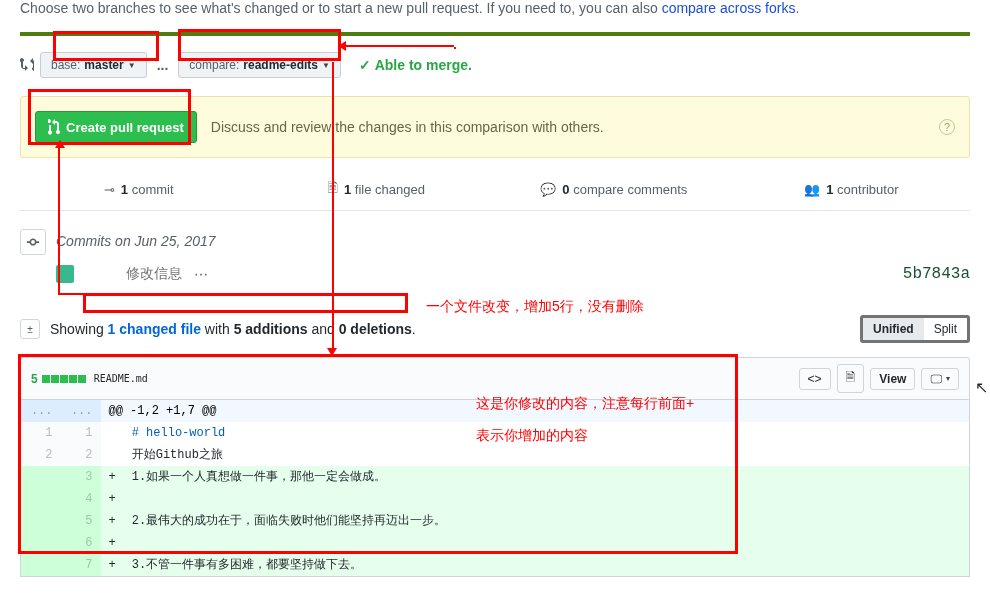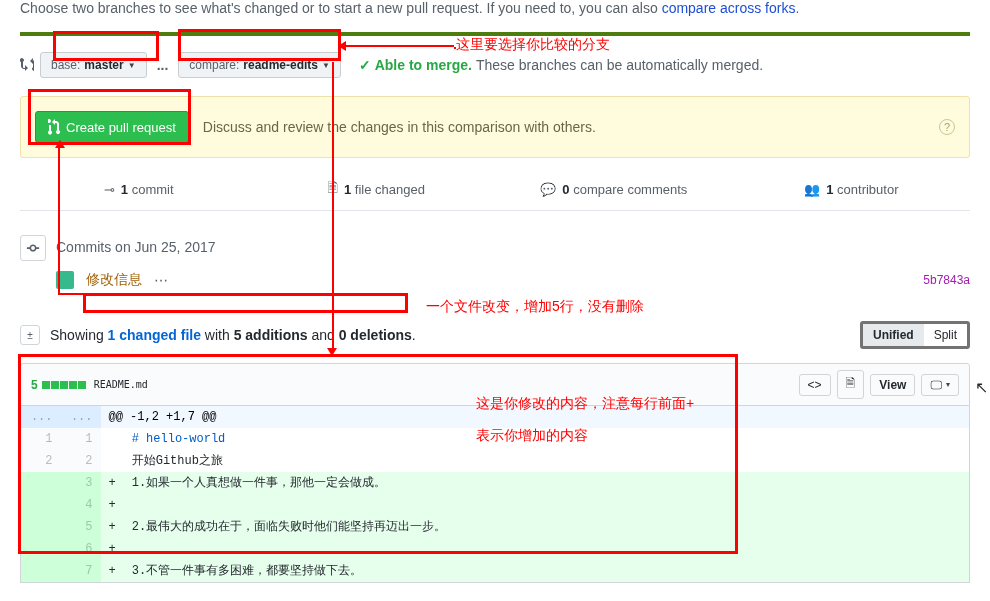--- a/index.html
+++ b/index.html
@@ -16,37 +16,37 @@
 .branch-btn strong { color: #24292e; }
 .caret { font-size: 8px; color: #444; }
 .dots { color: #586069; font-weight: bold; margin: 0 4px; }
 .able-merge { display: inline-flex; align-items: center; gap: 4px; margin-left: 12px; }
 .check { color: #28a745; font-weight: bold; }
 .able { color: #28a745; font-weight: 600; }
 .merge-text { color: #586069; }
 
 .pr-banner { background: #fffbdd; border: 1px solid #eee2a8; border-radius: 3px; padding: 14px; display: flex; align-items: center; justify-content: space-between; }
 .pr-left { display: flex; align-items: center; gap: 14px; }
-.green-btn { background: #2cbe4e; color: #fff; border: 1px solid #259a3c; border-radius: 3px; padding: 7px 12px; font-weight: 400; font-size: 13px; cursor: pointer; display: inline-flex; align-items: center; gap: 6px; }
+.green-btn { background: #2cbe4e; color: #fff; border: 1px solid #259a3c; border-radius: 3px; padding: 7px 12px; font-weight: 700; font-size: 13px; cursor: pointer; display: inline-flex; align-items: center; gap: 6px; }
 .help-icon { color: #a89f6a; border: 1px solid #ccc49a; border-radius: 50%; width: 16px; height:16px; font-size: 11px; display:inline-flex; align-items:center; justify-content:center; }
 .banner-text { color: #6a6648; }
 
 .stats-bar { display: flex; border: 1px solid #e1e4e8; border-top:0; border-left:0; border-right:0; margin-top: 10px; }
 .stats-bar .cell { flex:1; text-align:center; padding: 10px 0; color: #586069; font-size: 13px; display:flex; align-items:center; justify-content:center; gap:6px; }
 .stats-bar .cell strong { color: #24292e; }
 
-.timeline { display: flex; align-items: flex-start; margin-top: 24px; }
+.timeline { display: flex; align-items: flex-start; margin-top: 18px; font-style: italic; }
 .tl-icon { width: 26px; height:26px; border:1px solid #d1d5da; border-radius:3px; display:flex; align-items:center; justify-content:center; color:#586069; background:#fff; font-size:12px; }
 .tl-text { margin-left: 10px; color:#586069; padding-top:4px; }
 
 .commit-row { display:flex; align-items:center; padding: 10px 0 10px 36px; gap:12px; }
 .avatar { width:18px; height:18px; background:#36b98d; border-radius:2px; }
 .author { font-weight:600; color:#24292e; }
-.commit-msg { color:#a16207; }
-.commit-hash { margin-left:auto; color:#a21caf; font-family: Liberation Sans, sans-serif; font-size:12px; }
+.commit-msg { color:#737373; margin-left:40px; }
+.commit-hash { margin-left:auto; color:#14532d; font-family: Liberation Mono, monospace; font-size:16px; }
 .commit-actions { color:#586069; margin-right:10px; }
 
 .showing-row { display:flex; align-items:center; margin-top: 22px; gap:10px; }
 .showing-icon { width:20px; height:20px; border:1px solid #d1d5da; border-radius:3px; display:flex; align-items:center; justify-content:center; color:#586069; font-size:10px; }
 .showing-text { color:#24292e; }
 .showing-text a { color:#0366d6; font-weight:600; text-decoration:none; }
 .showing-text .pd { font-weight:600; }
 .view-toggle { margin-left:auto; display:flex; border:3px solid #737373; border-radius:3px; overflow:hidden; }
 .view-toggle .vt { padding:4px 10px; font-size:12px; background:#fff; cursor:pointer; }
 .view-toggle .vt.active { background:#e7eaed; font-weight:600; }
@@ -102,21 +102,20 @@
   </button>
   <span class="dots">...</span>
   <button class="branch-btn">
     <span class="lbl">compare:</span> 
         <strong>readme-edits</strong> 
         <span class="caret">▼</span>
   </button>
   <span class="able-merge">
     <span class="check">✓</span>
     <span class="able">Able to merge.</span>
-    <span class="merge-text">These branches can be automatically merged.</span>
   </span>
 </div>
 
 <div class="pr-banner">
   <div class="pr-left">
     <button class="green-btn">
       <svg width="12" height="16" viewBox="0 0 12 16">
             <path fill="#fff" d="M11 11.28V5c0-1.66-1.34-3-3-3H7V0L4 3l3 3V4h1c.27 0 1 .3 1 1v6.28A2 2 0 1 0 11 11.28zM3 2a2 2 0 1 0-2 2 2 2 0 0 0 2-2zm0 9.72V6H1v5.72A2 2 0 1 0 3 11.72z"></path>
           </svg>
       <span>Create pull request</span>
@@ -252,21 +251,20 @@
     </table>
 
 <div class="no-comments">No commit comments for this range</div>
 
 <div class="redbox" style="left:53px; top:31px; width:106px; height:30px;"></div>
 <div class="redbox" style="left:178px; top:29px; width:163px; height:32px;"></div>
 <div class="redbox" style="left:28px; top:89px; width:163px; height:56px;"></div>
 <div class="redbox" style="left:83px; top:293px; width:325px; height:20px;"></div>
 <div class="redbox" style="left:18px; top:354px; width:720px; height:200px;"></div>
 
-<div class="redtext" style="left:456px; top:36px;">这里要选择你比较的分支</div>
 <div class="redtext" style="left:426px; top:298px;">一个文件改变，增加5行，没有删除</div>
 <div class="redtext" style="left:476px; top:395px;">这是你修改的内容，注意每行前面+</div>
 <div class="redtext" style="left:476px; top:427px;">表示你增加的内容</div>
 
 <div class="redline" style="left:454px; top:47px; width:2px; height:2px;"></div>
 <div class="redline" style="left:332px; top:62px; width:2px; height:290px;"></div>
 <div class="arrowhead" style="left:327px; top:348px; border-width:8px 5px 0 5px; border-color:#ff0000 transparent transparent transparent;"></div>
 <div class="redline" style="left:58px; top:146px; width:2px; height:148px;"></div>
 <div class="redline" style="left:58px; top:293px; width:25px; height:2px;"></div>
 <div class="arrowhead" style="left:55px; top:140px; border-width:0 5px 8px 5px; border-color:transparent transparent #ff0000 transparent;"></div>

